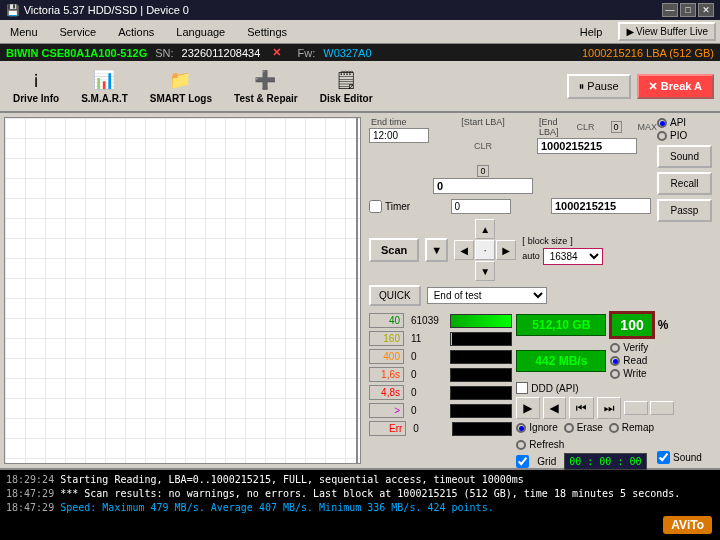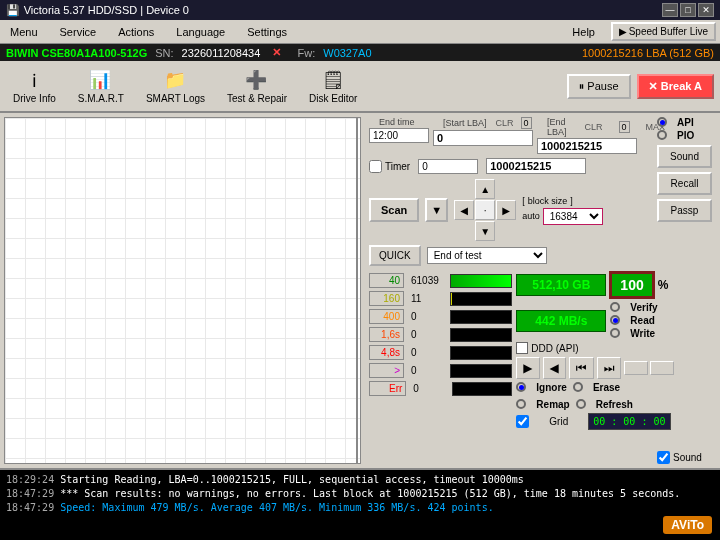--- a/index.html
+++ b/index.html
@@ -102,21 +102,21 @@
       min-width: 55px;
     }
     .toolbar-icon {
       width: 24px;
       height: 24px;
       display: flex;
       align-items: center;
       justify-content: center;
       font-size: 18px;
     }
-    .toolbar-label { font-size: 10px; margin-top: 1px; }
+    .toolbar-label { font-size: 10px; margin-top: 1px; font-weight: bold; }
 
     .toolbar-right {
       margin-left: auto;
       display: flex;
       gap: 6px;
       align-items: center;
     }
     .pause-btn {
       background: #d4d0c8;
       border: 2px outset #fff;
@@ -184,21 +184,20 @@
     .field-group {
       display: flex;
       flex-direction: column;
       gap: 1px;
     }
     .field-label {
       font-size: 9px;
       color: #444;
       background: #d4d0c8;
       padding: 0 2px;
-      margin-left: 8px;
     }
     .field-box {
       border: 1px solid #888;
       background: #fff;
       padding: 1px 3px;
       font-size: 10px;
       min-width: 60px;
     }
     .field-box-large {
       border: 1px solid #888;
@@ -322,23 +321,22 @@
 
     
     .radio-group {
       display: flex;
       flex-direction: column;
       gap: 2px;
       font-size: 10px;
     }
     .radio-row {
       display: flex;
-      align-items: flex-start;
-      gap: 10px;
-      font-weight: bold;
+      align-items: flex-end;
+      gap: 3px;
     }
     .radio-dot {
       width: 10px;
       height: 10px;
       border-radius: 50%;
       border: 2px solid #666;
       display: flex;
       align-items: center;
       justify-content: center;
     }
@@ -460,21 +458,21 @@
       font-size: 10px;
       display: flex;
       align-items: center;
       gap: 2px;
     }
 
     
     .grid-display {
       display: flex;
       align-items: center;
-      gap: 20px;
+      gap: 8px;
       font-size: 10px;
     }
     .grid-time-box {
       background: #1a1a3e;
       color: #00ff00;
       padding: 2px 4px;
       font-family: monospace;
       font-size: 10px;
       border: 1px solid #444;
     }
@@ -504,21 +502,21 @@
 
 <div id="menu-bar">
   <span class="menu-item">Menu</span>
   <span class="menu-item">Service</span>
   <span class="menu-item">Actions</span>
   <span class="menu-item">Language</span>
   <span class="menu-item">Settings</span>
   <span style="margin-left:auto;" class="menu-item">Help</span>
   <div class="view-buffer-btn">
     <span>▶</span>
-    <span>Speed Buffer Live</span>
+    <span>View Buffer Live</span>
   </div>
 </div>
 
 <div id="device-bar">
   <span class="device-name">BIWIN CSE80A1A100-512G</span>
   <span class="sn-label">SN:</span>
   <span class="sn-value">2326011208434</span>
   <span class="close-x">✕</span>
   <span style="margin-left:8px;" class="fw-label">Fw:</span>
   <span class="fw-value">W0327A0</span>
@@ -567,39 +565,39 @@
   </div>
 
   <div id="right-panel" style="width:290px; display:flex; flex-direction:column; padding:4px; gap:3px; background:#d4d0c8;">
 
     <div style="display:flex; gap:4px; align-items:flex-start; font-size:10px;">
       <div class="field-group">
         <div class="field-label" style="background:#d4d0c8; font-size:9px;">End time</div>
         <input class="field-box" value="12:00" style="width: 45px;">
       </div>
       <div class="field-group">
-        <div style="display:flex; gap:7px; align-items:center;">
+        <div style="display:flex; gap:14px; align-items:center;flex-direction:column;">
           <div class="field-label">[Start LBA]</div>
           <span style="font-size:9px; color:#555;">CLR</span>
           <span style="font-size:9px; background:#d4d0c8; border:1px solid #888; padding:0 2px;">0</span>
         </div>
         <input class="field-box-large" value="0" style="width: 90px;">
       </div>
       <div class="field-group">
         <div style="display:flex; gap:16px; align-items:center;">
           <div class="field-label">[End LBA]</div>
           <span style="font-size:9px; color:#555;">CLR</span>
           <span style="font-size:9px; background:#d4d0c8; border:1px solid #888; padding:0 2px;">0</span>
           <span style="font-size:9px; color:#555;">MAX</span>
         </div>
         <input class="field-box-large" value="1000215215" style="width: 100px;">
       </div>
     </div>
 
-    <div style="display:flex; gap:8px; align-items:center; font-size:10px; margin-top:1px;">
+    <div style="display:flex; gap:8px; align-items:center; font-size:10px; margin-top:1px;justify-content:space-between;">
       <div style="display:flex; align-items:center; gap:3px;">
         <input type="checkbox" style="">
         <span>Timer</span>
       </div>
       <input class="field-box" value="0" style="width: 40px;">
       <input class="field-box-large" value="1000215215" style="width: 100px;">
     </div>
 
     <div style="display:flex; gap:6px; align-items:center; margin-top:2px;">
       <button class="scan-btn">Scan</button>

